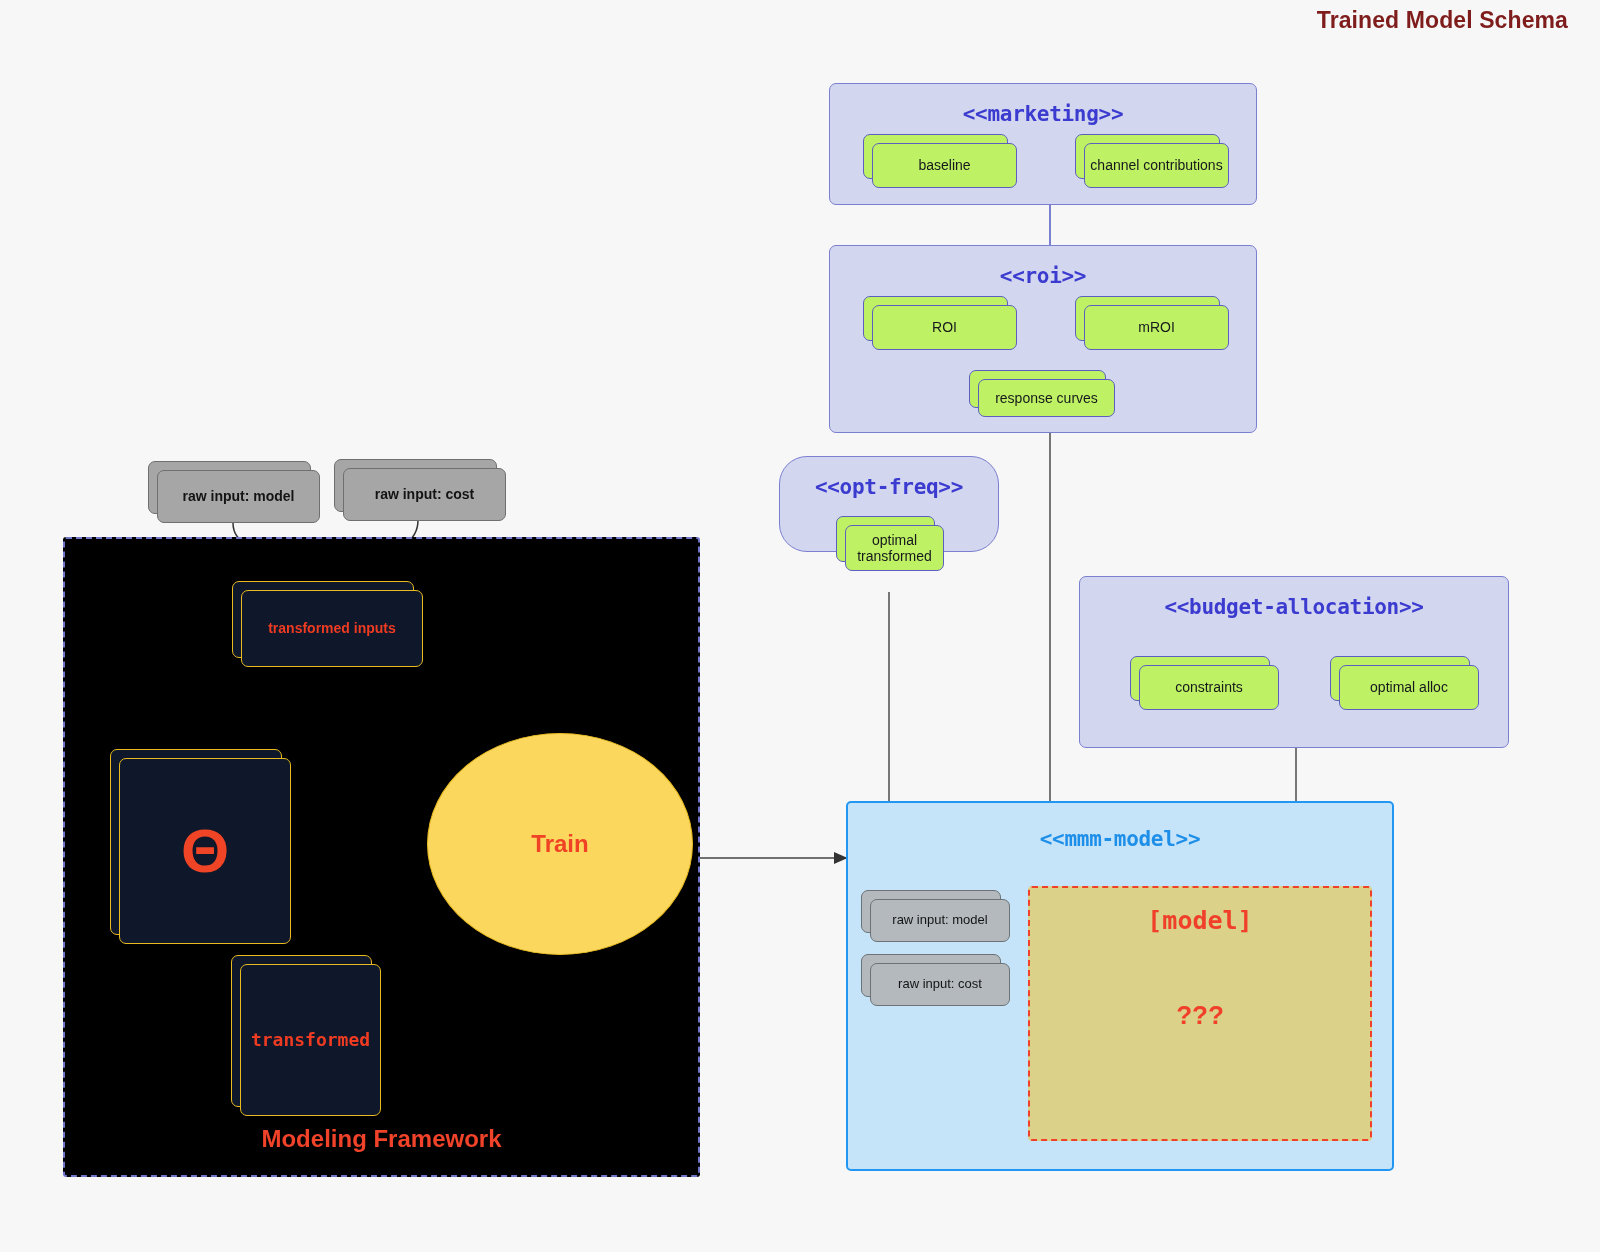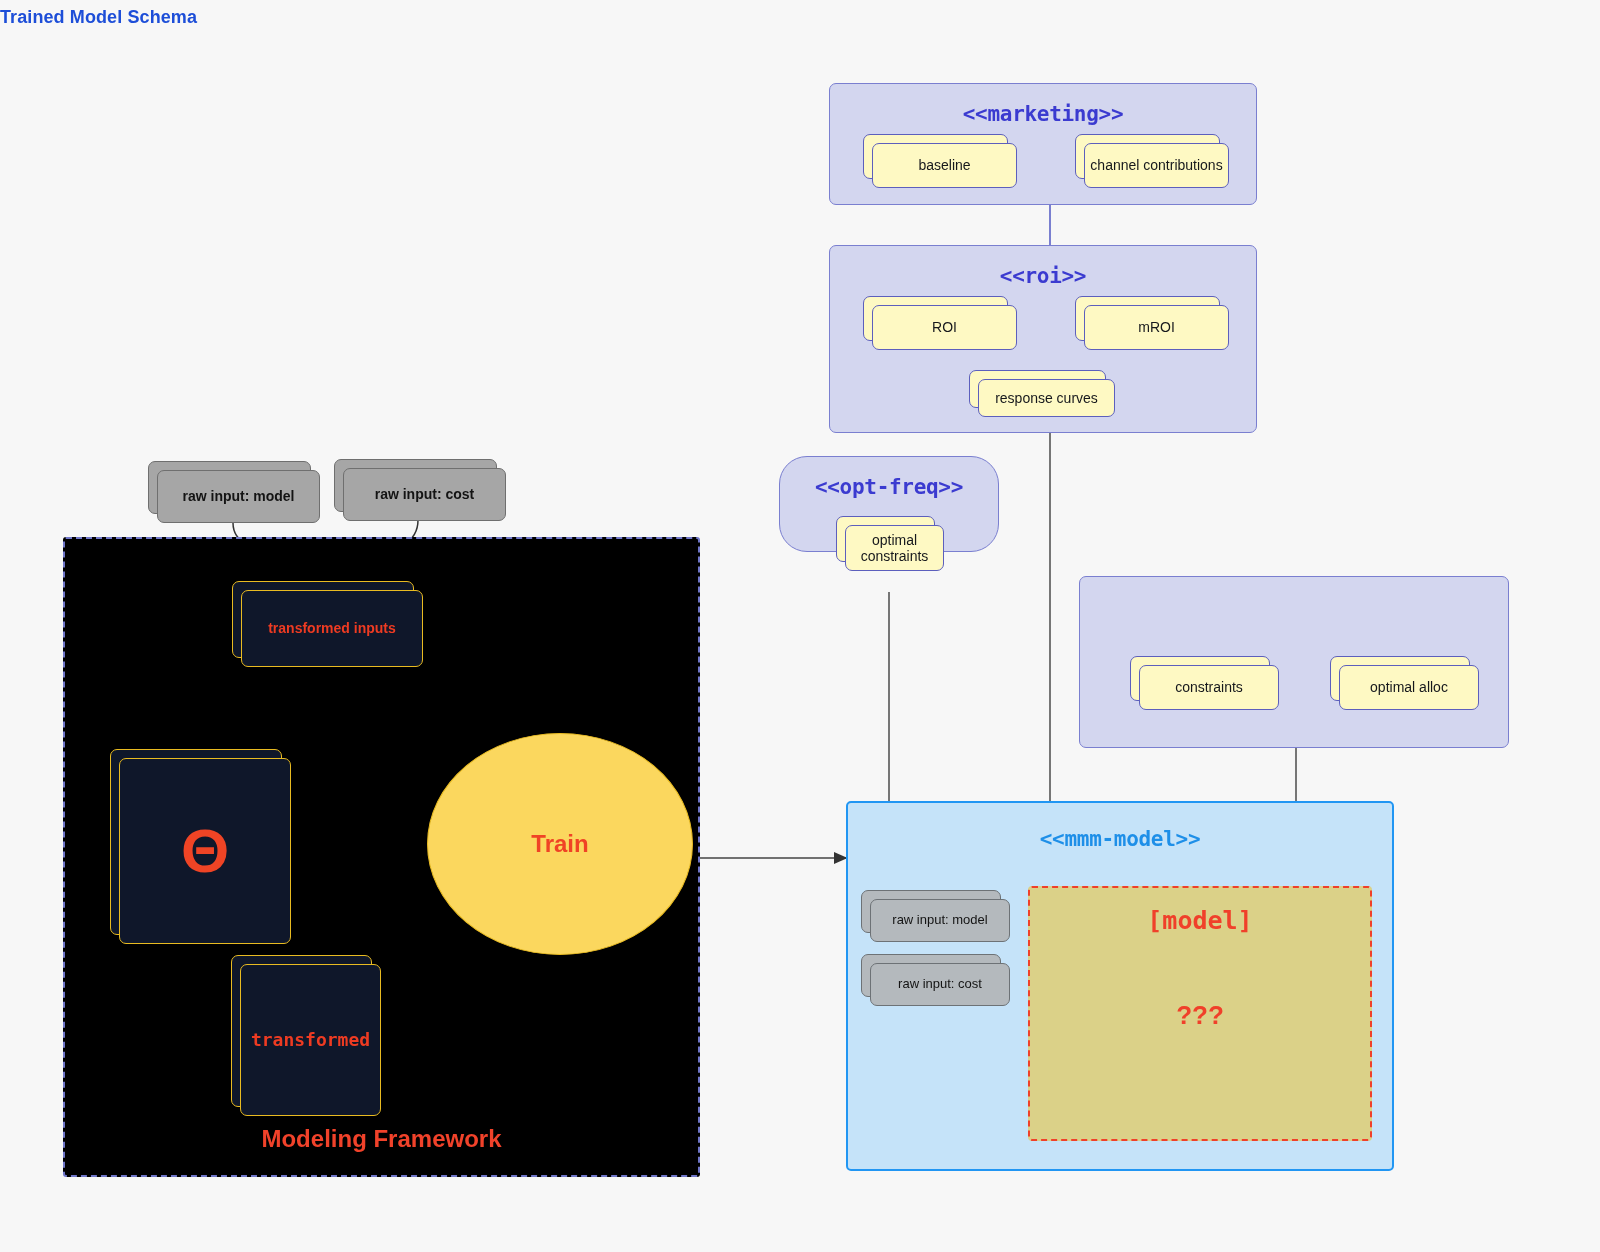--- a/index.html
+++ b/index.html
@@ -16,24 +16,24 @@
     height: 1252px;
     background: #f7f7f7;
     overflow: hidden;
   }
 
   
   #page-title {
     position: absolute;
     left: 0; top: 7px;
     width: 1568px;
-    text-align: left;
-    font-size: 18px;
-    font-weight: bold;
-    color: #1d4ed8;
+    text-align: right;
+    font-size: 23px;
+    font-weight: bold;
+    color: #7f1d1d;
     letter-spacing: 0.1px;
   }
 
   
   #edges {
     position: absolute;
     left: 0; top: 0;
     width: 1600px; height: 1252px;
     pointer-events: none;
   }
@@ -78,21 +78,21 @@
     box-sizing: border-box;
     display: flex;
     align-items: center;
     justify-content: center;
     text-align: center;
     line-height: 1.15;
   }
   
   .card.purple .back,
   .card.purple .front {
-    background: #fef9c3;
+    background: #bef264;
     border: 1.6px solid #5c5fbd;
     text-align: center;
   }
   .card.purple .front {
     color: #16181c;
     font-size: 14px;
   }
   
   .card.grey .back,
   .card.grey .front {
@@ -272,25 +272,26 @@
     <div class="card purple" style="left:139px; top:124px; width:137px; height:38px;">
       <div class="back"></div>
       <div class="front">response curves</div>
     </div>
   </div>
 
   <div class="pkg" id="pkg-optfreq" style="left:779px; top:456px; width:220px; height:96px;border-radius:28px;">
     <div class="pkg-title">&lt;&lt;opt-freq&gt;&gt;</div>
     <div class="card purple" style="left:56px; top:59px; width:99px; height:46px;">
       <div class="back"></div>
-      <div class="front">optimal constraints</div>
+      <div class="front">optimal transformed</div>
     </div>
   </div>
 
   <div class="pkg" id="pkg-budget" style="left:1079px; top:576px; width:430px; height:172px;">
+    <div class="pkg-title">&lt;&lt;budget-allocation&gt;&gt;</div>
     <div class="card purple" style="left:50px; top:79px; width:140px; height:45px;">
       <div class="back"></div>
       <div class="front">constraints</div>
     </div>
     <div class="card purple" style="left:250px; top:79px; width:140px; height:45px;">
       <div class="back"></div>
       <div class="front">optimal alloc</div>
     </div>
   </div>
 

